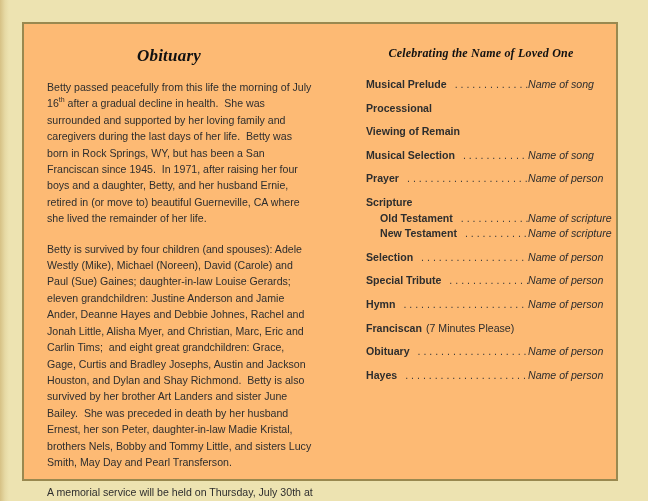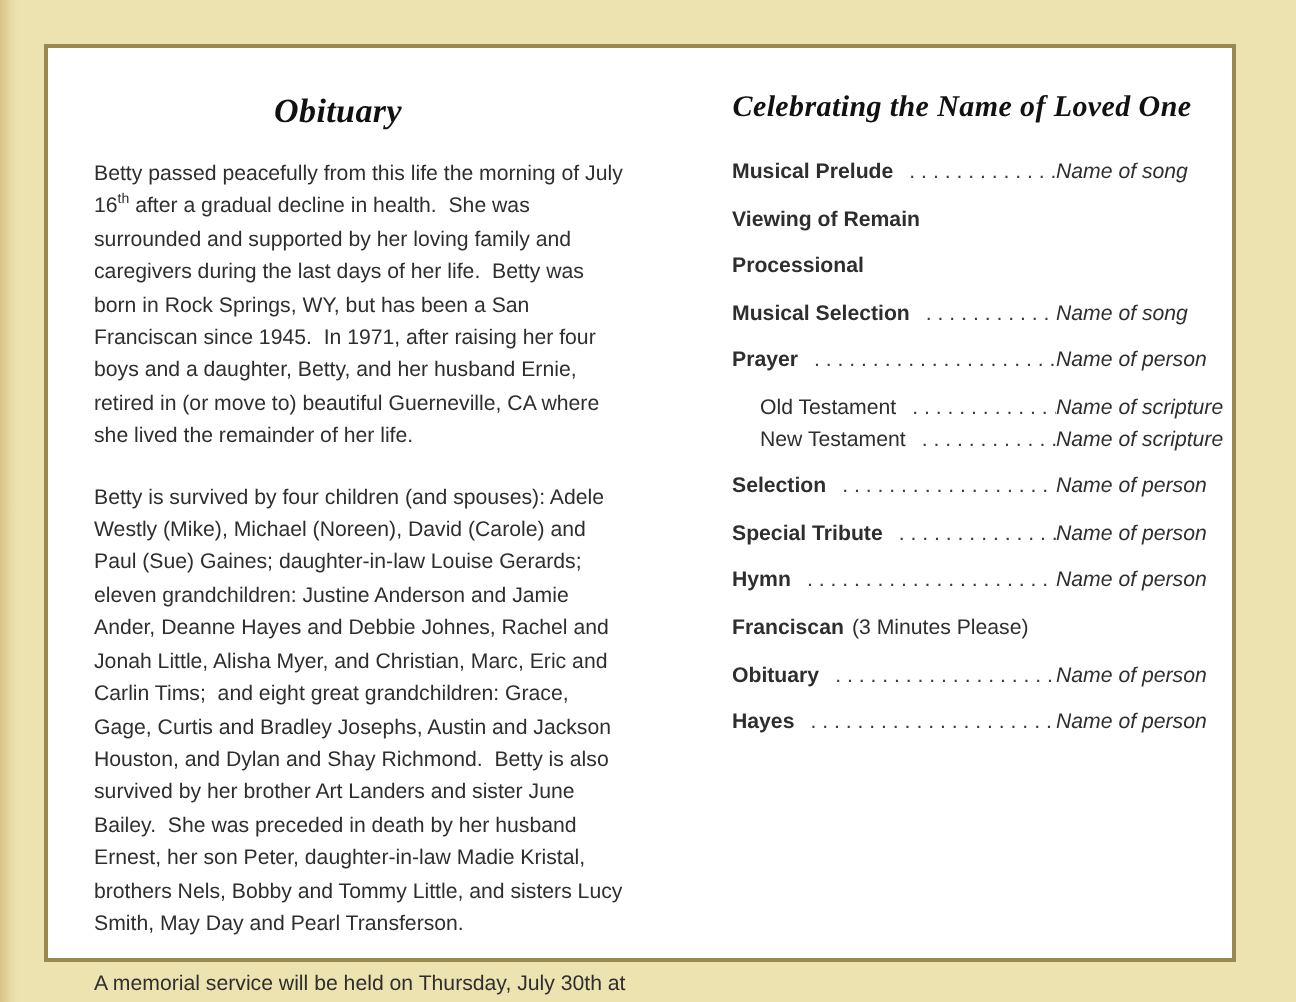--- a/index.html
+++ b/index.html
@@ -8,43 +8,43 @@
     background:#EDE3B1;
     font-family:"Liberation Sans", sans-serif;
     color:#2E2E2E;
   }
   .edge-shade{
     position:absolute;left:0;top:0;width:9px;height:100%;
     background:linear-gradient(90deg,#D6C185 0%,#E6D9A4 55%,#EDE3B1 100%);
   }
   .panel{
     position:absolute;left:22px;top:22px;width:596px;height:459px;
-    box-sizing:border-box;border:2px solid #998950;background:#ffffff;
+    box-sizing:border-box;border:2px solid #998950;background:#fdba74;
   }
   .col{position:absolute;top:16px;}
   .col-left{left:23px;width:268px;}
   .col-right{left:326px;width:262px;}
   .title{
     font-family:"Liberation Serif", serif;font-style:italic;font-weight:bold;
     color:#111;text-align:center;margin:0;
   }
   .title-left{font-size:17px;margin:6px 24px 13px 0;letter-spacing:.2px;}
-  .title-right{font-size:15px;margin:6px 0 17px;letter-spacing:.2px;}
+  .title-right{font-size:12px;margin:6px 0 17px;letter-spacing:.2px;}
   .para{
     font-size:10.6px;line-height:16.4px;margin:0 0 14px;
     white-space:pre-wrap;
   }
   .para sup{font-size:7px;line-height:0;}
   .srow{
     display:flex;align-items:baseline;
     font-size:10.6px;line-height:12.6px;margin-bottom:11px;
   }
   .srow .lbl{font-weight:bold;white-space:nowrap;padding-left:16px;}
   .srow .note{font-weight:normal;white-space:nowrap;margin-left:4px;}
-  .srow.sub .lbl{font-weight:normal;padding-left:30px;}
+  .srow.sub .lbl{font-weight:bold;padding-left:30px;}
   .srow.has-sub{margin-bottom:3px;}
   .srow.sub{margin-bottom:3px;}
   .srow.sub-last{margin-bottom:11px;justify-content:center;}
   .leader{
     flex:1 1 auto;overflow:hidden;white-space:nowrap;
     padding:0 14px 0 8px;color:#3A3A3A;
   }
   .val{flex:0 0 84px;white-space:nowrap;font-style:italic;}
 </style>
 </head>
@@ -63,34 +63,37 @@
 
   <div class="col col-right">
     <h1 class="title title-right">Celebrating the Name of Loved One</h1>
     <div id="service-rows">
         <div class="srow">
           <span class="lbl">Musical Prelude</span>
           <span class="leader">. . . . . . . . . . . . . . . . . . . . . . . . . . . . . . . . . . . . . . . . . . . . </span>
           <span class="val">Name of song</span>
         </div>
         <div class="srow">
-          <span class="lbl">Viewing of Remain</span>
+          <span class="lbl">Processional</span>
         </div>
         <div class="srow">
-          <span class="lbl">Processional</span>
+          <span class="lbl">Viewing of Remain</span>
         </div>
         <div class="srow">
           <span class="lbl">Musical Selection</span>
           <span class="leader">. . . . . . . . . . . . . . . . . . . . . . . . . . . . . . . . . . . . . . . . . . . . </span>
           <span class="val">Name of song</span>
         </div>
         <div class="srow">
           <span class="lbl">Prayer</span>
           <span class="leader">. . . . . . . . . . . . . . . . . . . . . . . . . . . . . . . . . . . . . . . . . . . . </span>
           <span class="val">Name of person</span>
+        </div>
+        <div class="srow has-sub">
+          <span class="lbl">Scripture</span>
         </div>
         <div class="srow sub">
           <span class="lbl">Old Testament</span>
           <span class="leader">. . . . . . . . . . . . . . . . . . . . . . . . . . . . . . . . . . . . . . . . . . . . </span>
           <span class="val">Name of scripture</span>
         </div>
         <div class="srow sub sub-last">
           <span class="lbl">New Testament</span>
           <span class="leader">. . . . . . . . . . . . . . . . . . . . . . . . . . . . . . . . . . . . . . . . . . . . </span>
           <span class="val">Name of scripture</span>
@@ -105,21 +108,21 @@
           <span class="leader">. . . . . . . . . . . . . . . . . . . . . . . . . . . . . . . . . . . . . . . . . . . . </span>
           <span class="val">Name of person</span>
         </div>
         <div class="srow">
           <span class="lbl">Hymn</span>
           <span class="leader">. . . . . . . . . . . . . . . . . . . . . . . . . . . . . . . . . . . . . . . . . . . . </span>
           <span class="val">Name of person</span>
         </div>
         <div class="srow">
           <span class="lbl">Franciscan</span>
-          <span class="note">(3 Minutes Please)</span>
+          <span class="note">(7 Minutes Please)</span>
         </div>
         <div class="srow">
           <span class="lbl">Obituary</span>
           <span class="leader">. . . . . . . . . . . . . . . . . . . . . . . . . . . . . . . . . . . . . . . . . . . . </span>
           <span class="val">Name of person</span>
         </div>
         <div class="srow">
           <span class="lbl">Hayes</span>
           <span class="leader">. . . . . . . . . . . . . . . . . . . . . . . . . . . . . . . . . . . . . . . . . . . . </span>
           <span class="val">Name of person</span>

